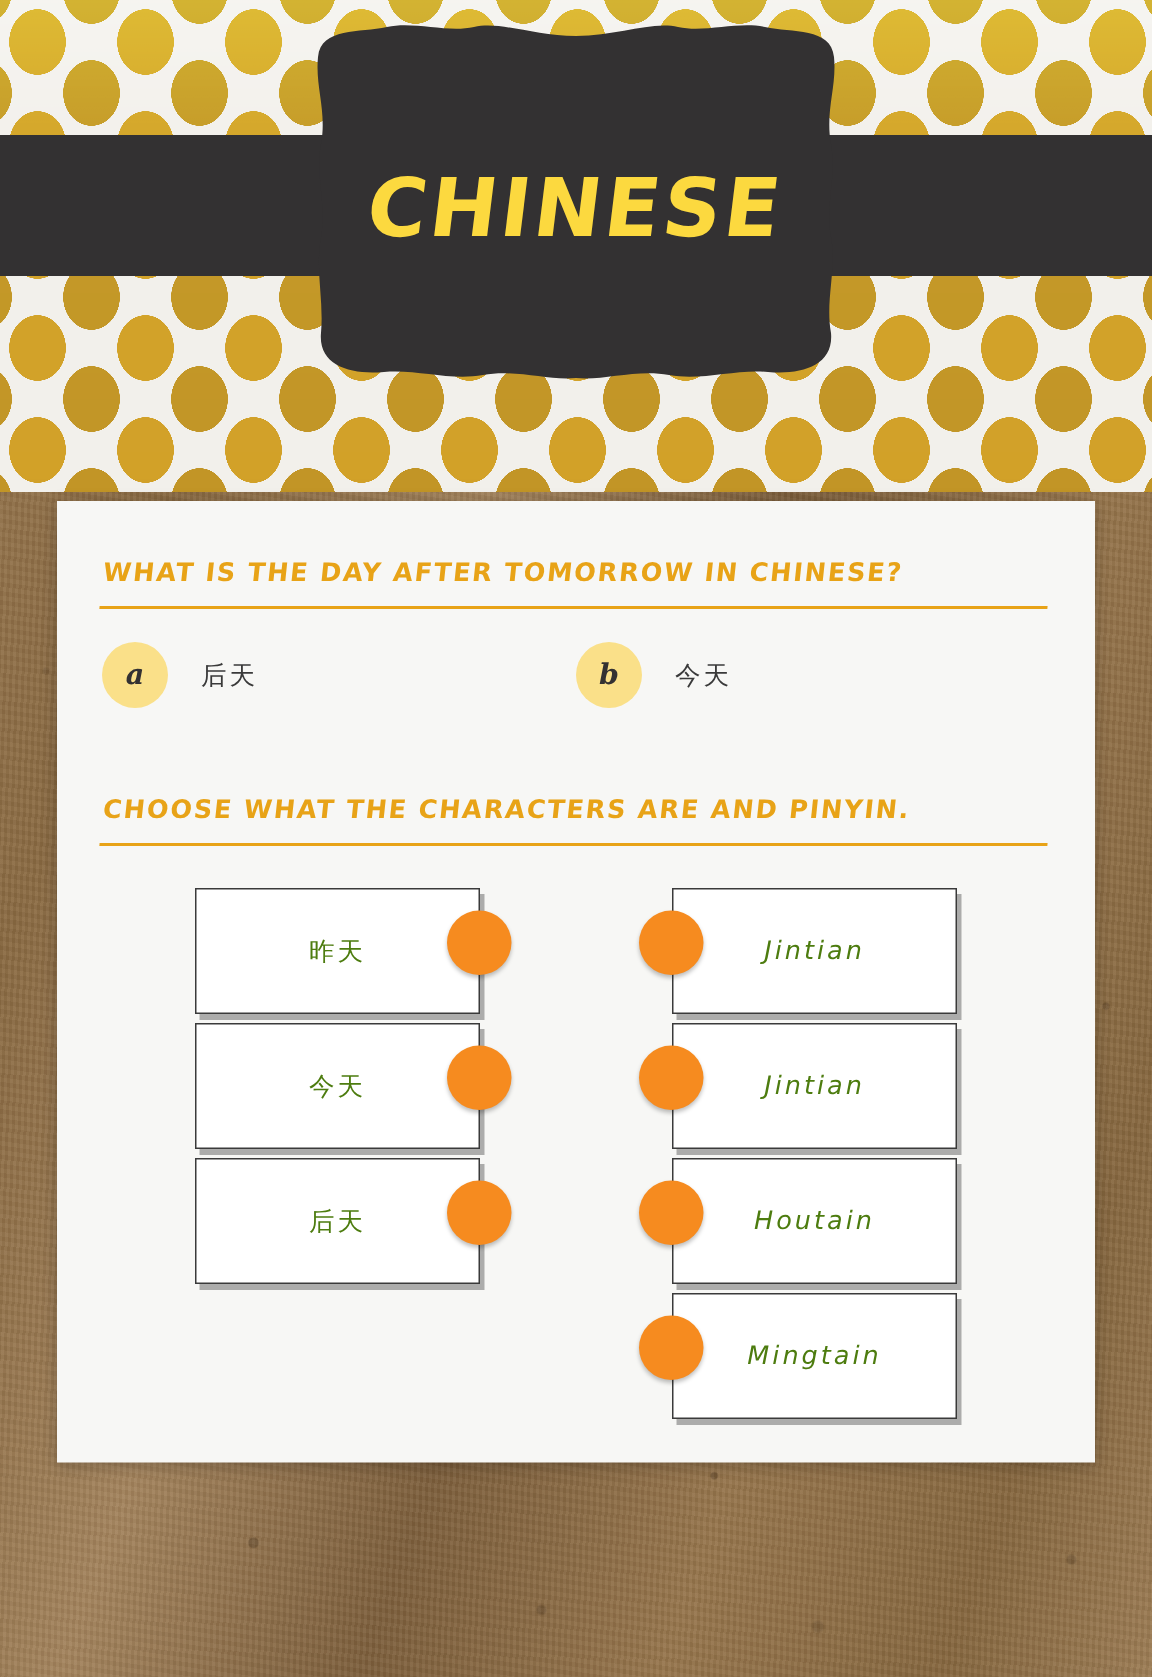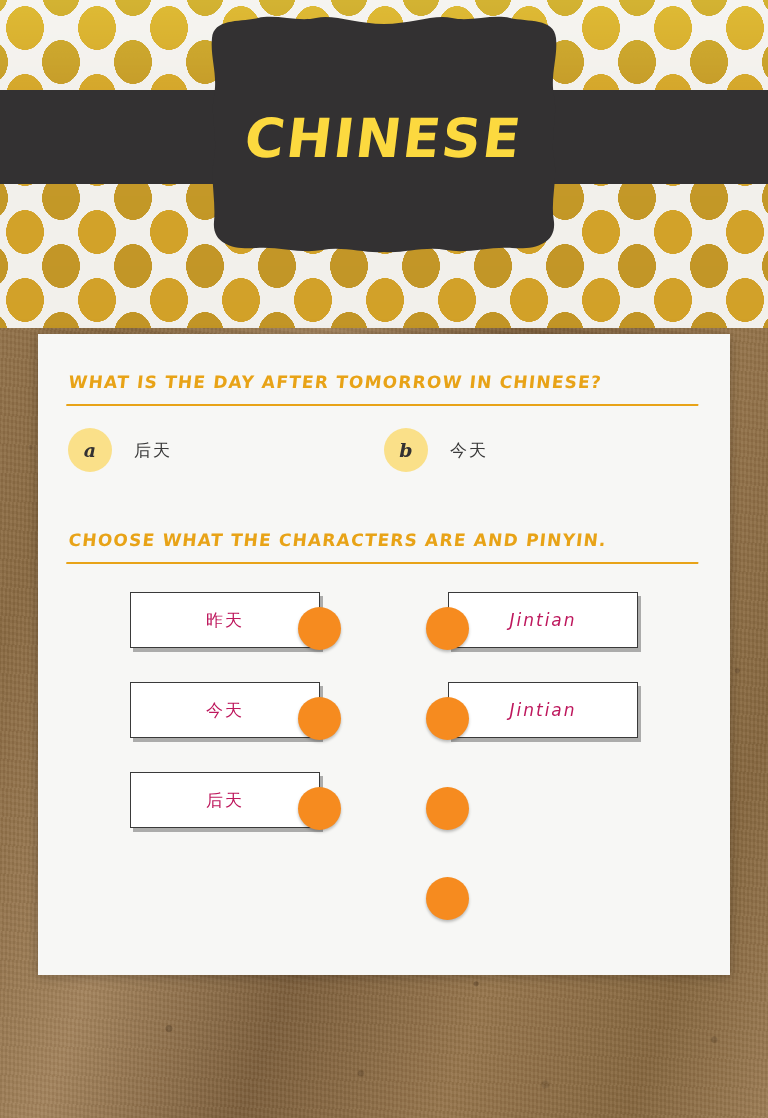--- a/index.html
+++ b/index.html
@@ -143,28 +143,28 @@
   .match-col { width: 316px; }
   .match-col.right { margin-left: 0; font-style: italic; }
 
   .match-item {
     position: relative;
     height: 70px;
     margin-bottom: 20px;
   }
   .match-box {
     position: absolute; top: 0;
-    width: 190px; height: 56px;
+    width: 190px; height: 84px;
     background: #ffffff;
     border: 1.5px solid #3a3a3a;
     box-shadow: 3px 4px 0 rgba(0,0,0,.30);
     display: flex; align-items: center; justify-content: center;
     font-family: "DejaVu Sans", sans-serif;
     font-size: 17px;
-    color: #be185d;
+    color: #4d7c0f;
     letter-spacing: 2px;
   }
   .left .match-box { left: 62px; }
   .right .match-box { left: 64px; }
 
   .match-dot {
     position: absolute; top: 15px;
     width: 43px; height: 43px; border-radius: 50%;
     background: #f68b1f;
     box-shadow: 0 2px 3px rgba(0,0,0,.25);
@@ -250,23 +250,25 @@
       <div class="match-col right">
         <div class="match-item">
           <div class="match-box">Jintian</div>
           <div class="match-dot"></div>
         </div>
         <div class="match-item">
           <div class="match-box">Jintian</div>
           <div class="match-dot"></div>
         </div>
         <div class="match-item">
-          <div class="match-dot"></div>
-        </div>
-        <div class="match-item">
+          <div class="match-box">Houtain</div>
+          <div class="match-dot"></div>
+        </div>
+        <div class="match-item">
+          <div class="match-box">Mingtain</div>
           <div class="match-dot"></div>
         </div>
       </div>
 
     </div>
   </div>
 
 </div>
 
 </body></html>

